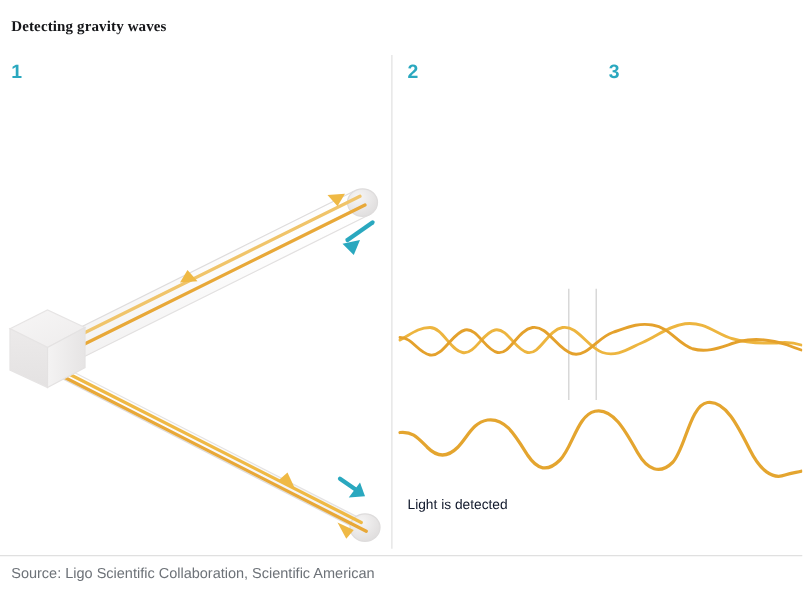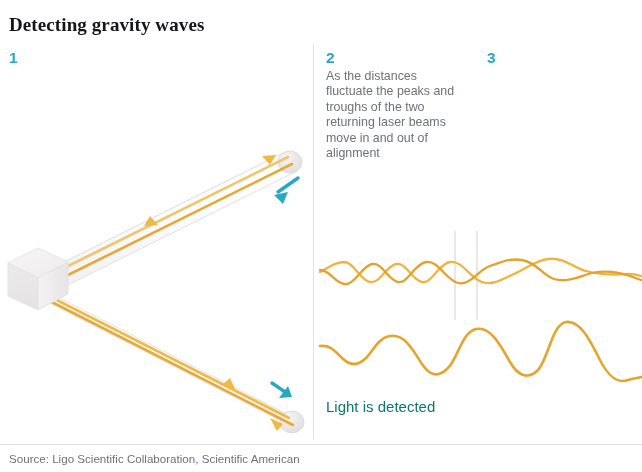--- a/index.html
+++ b/index.html
@@ -7,21 +7,21 @@
     width:642px;height:472px;overflow:hidden;position:relative;
     font-family:"Liberation Sans", sans-serif;
     -webkit-font-smoothing:antialiased;
   }
   .page{position:absolute;inset:0;background:#ffffff;}
 
   
   .title{
     position:absolute;left:9px;top:14px;
     font-family:"Liberation Serif", serif;
-    font-size:19px;font-weight:700;color:#16171a;
+    font-size:12px;font-weight:700;color:#16171a;
     letter-spacing:.1px;white-space:nowrap;
   }
 
   
   .col{position:absolute;}
   .col-num{
     font-size:15.5px;font-weight:700;color:#2aa8bf;
     line-height:15px;margin-bottom:4px;
     font-family:"Liberation Sans", sans-serif;
   }
@@ -43,38 +43,37 @@
     font-family:"Liberation Sans", sans-serif;white-space:nowrap;
   }
 
   
   #ligo-diagram{position:absolute;left:0px;top:140px;}
   #wave-top{position:absolute;left:318px;top:228px;}
   #wave-bottom{position:absolute;left:318px;top:318px;}
 
   .detect-label{
     position:absolute;left:326px;top:398px;
-    font-size:15px;color:#0f766e;
+    font-size:11px;color:#0f172a;
     font-family:"Liberation Sans", sans-serif;white-space:nowrap;
   }
 </style>
 </head>
 <body>
 
 <div class="page">
 
   <div class="title">Detecting gravity waves</div>
 
   <div class="col" id="col1">
     <div class="col-num">1</div>
   </div>
 
   <div class="col" id="col2">
     <div class="col-num">2</div>
-    <div class="col-body">As the distances fluctuate the peaks and troughs of the two returning laser beams move in and out of alignment</div>
   </div>
 
   <div class="col" id="col3">
     <div class="col-num">3</div>
   </div>
 
   <div class="vdiv" id="vdiv1"></div>
 
   <svg id="ligo-diagram" width="314" height="300" viewBox="0 0 314 300">
     <defs>

